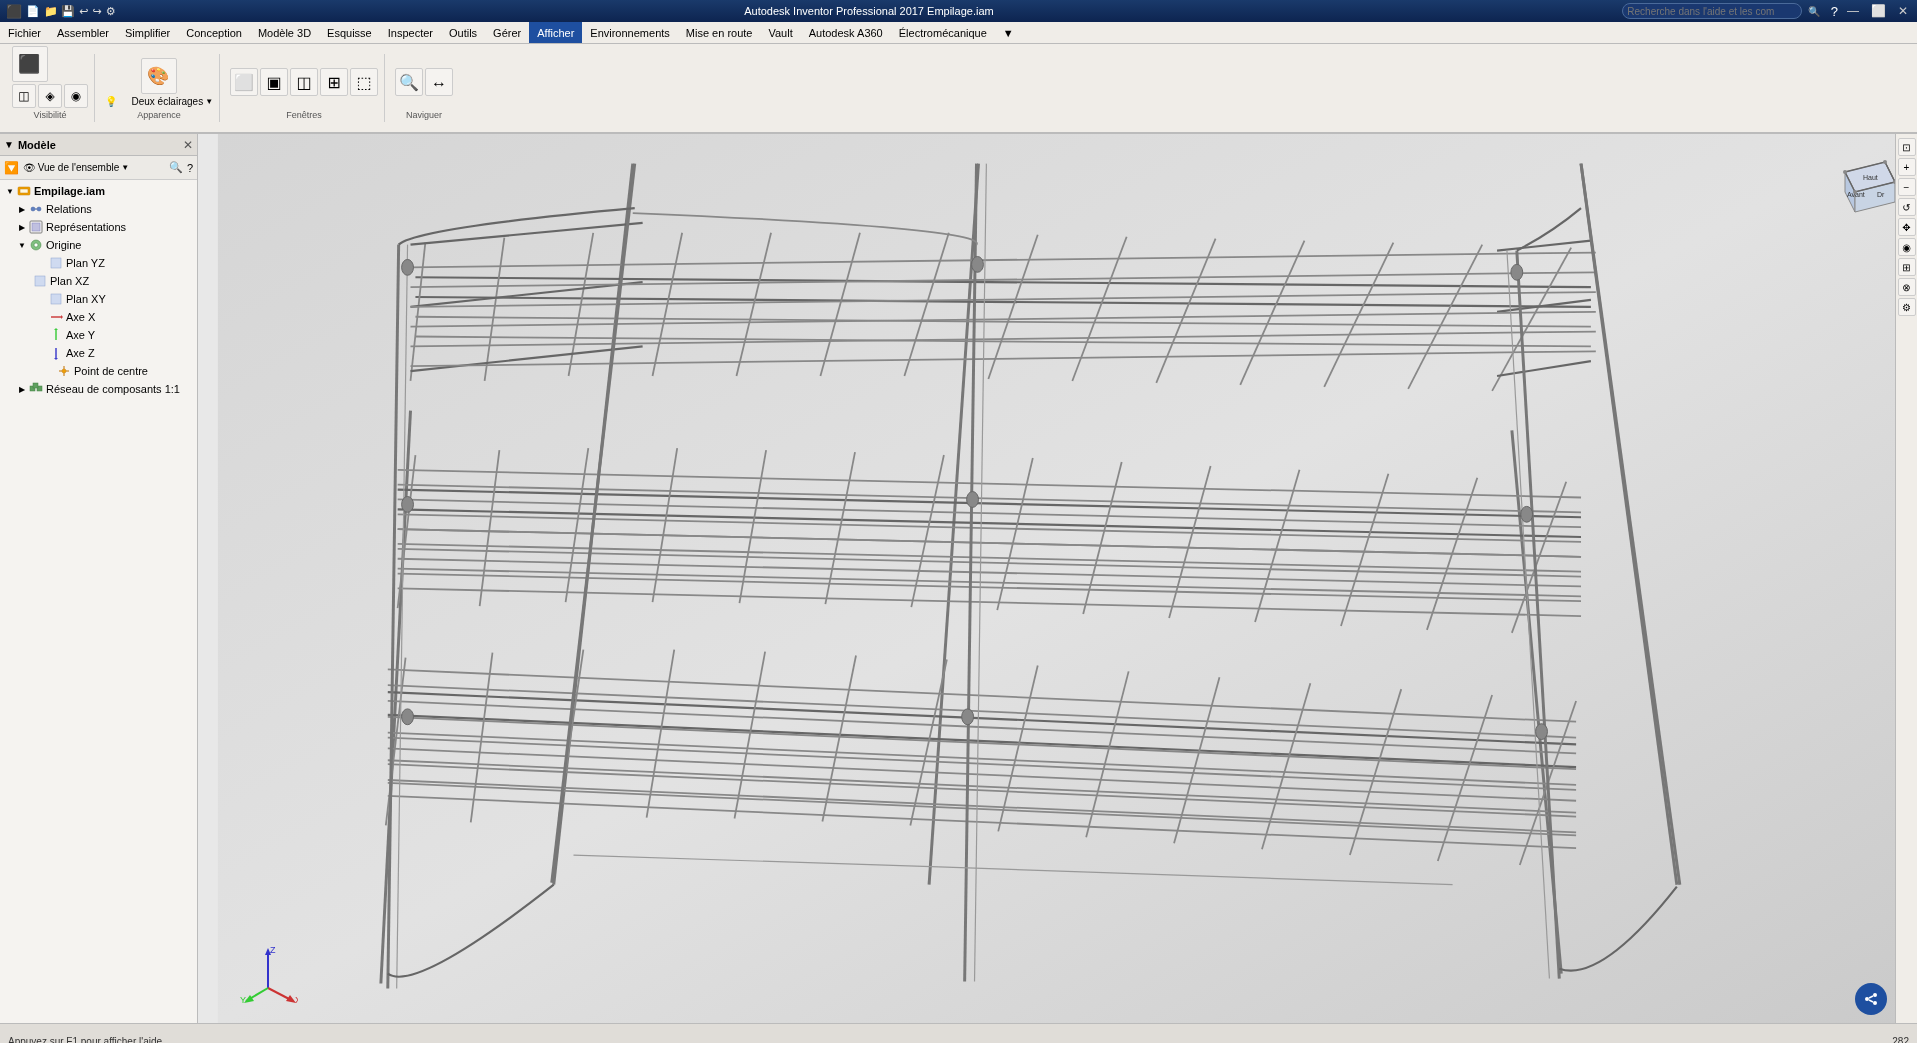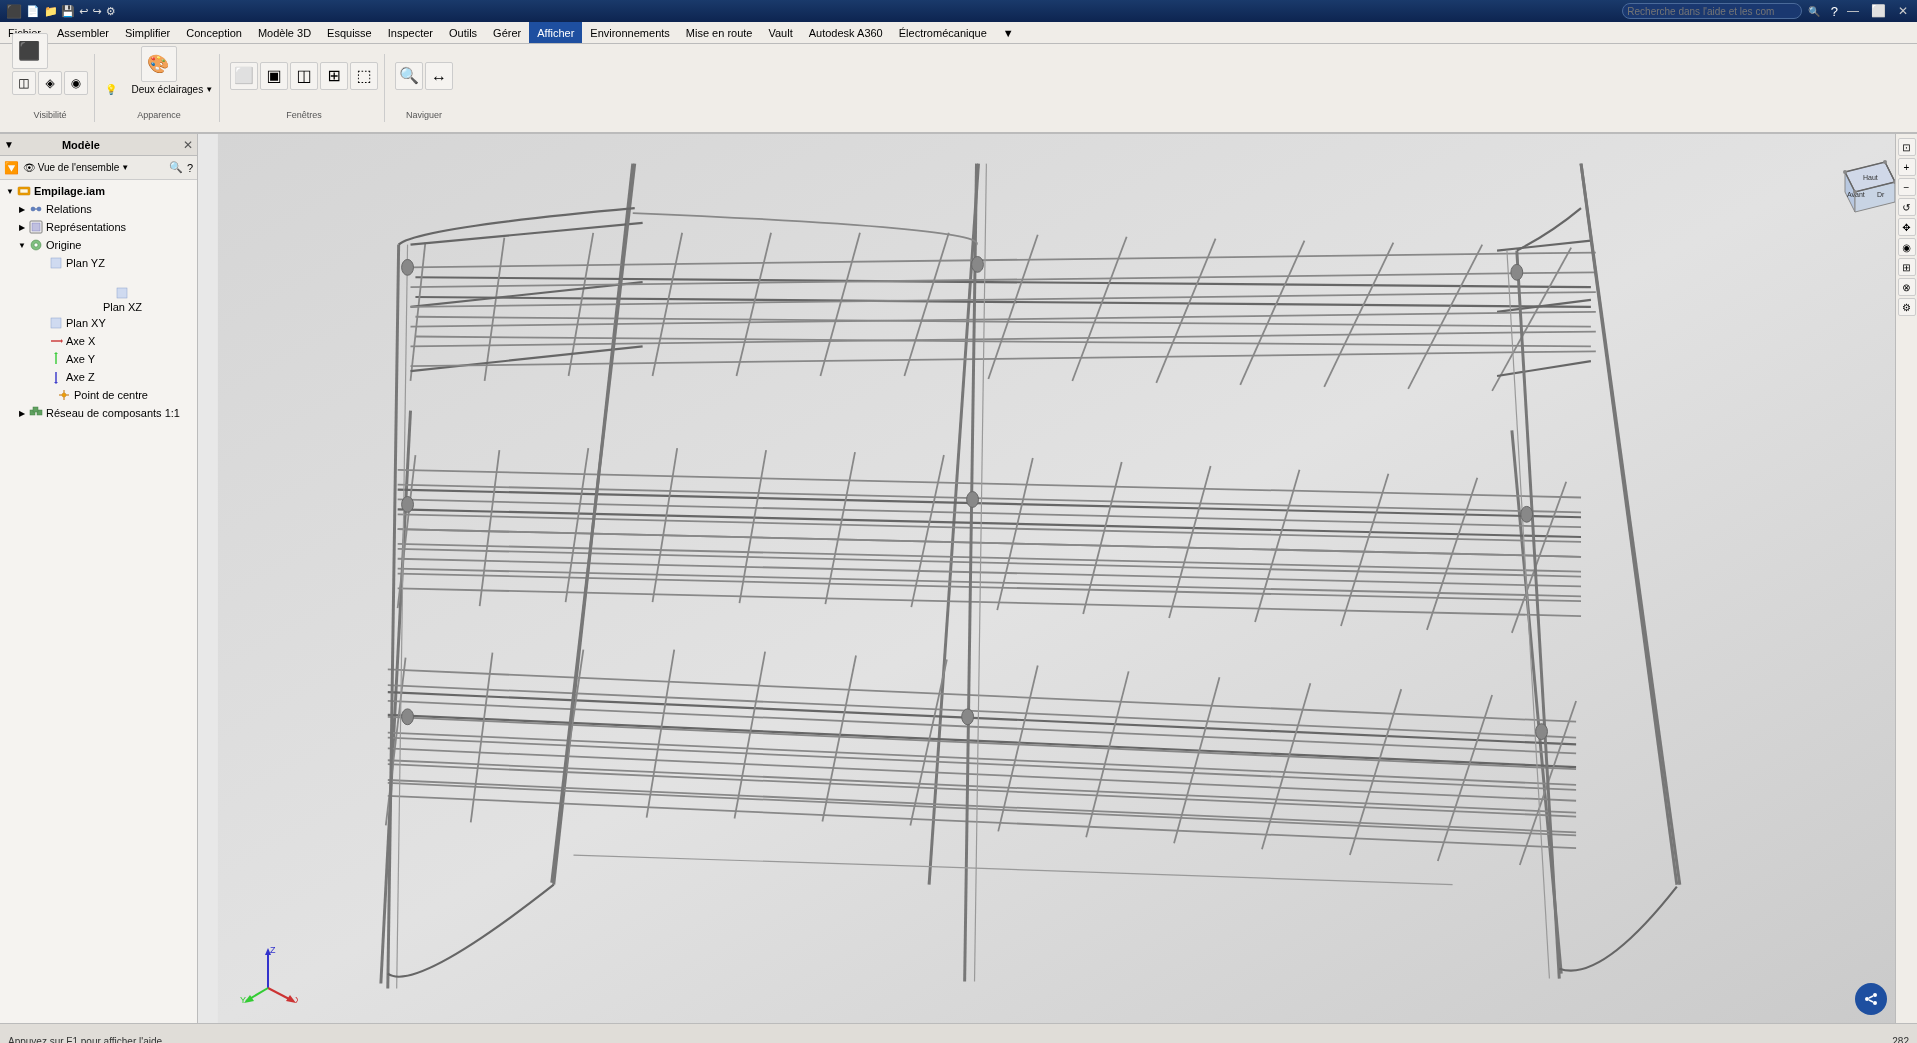--- a/index.html
+++ b/index.html
@@ -65,21 +65,21 @@
     }
     .ribbon-group-buttons {
       display: flex;
       align-items: center;
       gap: 2px;
       flex: 1;
     }
     .ribbon-group-label {
       font-size: 9px;
       color: #555;
-      margin-top: 15px;
+      margin-top: 2px;
       text-align: center;
     }
     .ribbon-btn {
       width: 32px;
       height: 32px;
       background: #f5f3f0;
       border: 1px solid #ccc;
       border-radius: 2px;
       cursor: pointer;
       display: flex;
@@ -314,20 +314,23 @@
 
 <div id="titlebar">
   <div id="titlebar-left">
     <span style="color:#f90;font-size:13px;">⬛</span>
     <span style="font-size:11px;cursor:pointer;color:#ddd;">📄</span>
     <span style="font-size:11px;cursor:pointer;color:#ddd;">📁</span>
     <span style="font-size:11px;cursor:pointer;color:#ddd;">💾</span>
     <span style="font-size:11px;cursor:pointer;color:#ddd;">↩</span>
     <span style="font-size:11px;cursor:pointer;color:#ddd;">↪</span>
     <span style="font-size:11px;cursor:pointer;color:#ddd;">⚙</span>
+  </div>
+  <div id="titlebar-center">
+    <span style="font-size:11px;">Autodesk Inventor Professional 2017    Empilage.iam</span>
   </div>
   <div id="titlebar-right">
     <input style="width: 180px; height: 16px; font-size: 10px; padding: 0px 4px; border: 1px solid rgb(74, 106, 154); background: rgb(26, 56, 112); color: rgb(170, 170, 204); border-radius: 8px;" placeholder="Recherche dans l'aide et les com">
     <span style="color:#aaa;font-size:10px;">🔍</span>
     <span style="color:#fff;cursor:pointer;font-size:13px;margin-left:4px;">?</span>
     <span class="title-btn">—</span>
     <span class="title-btn">⬜</span>
     <span class="title-btn">✕</span>
   </div>
 </div>
@@ -411,21 +414,21 @@
   </div>
 </div>
 
 <div id="main">
 
   <div id="left-panel">
 
     <div id="panel-header">
       <div class="panel-header-title">
         <span style="cursor:pointer;font-size:10px;">▼</span>
-        <span style="font-weight:bold;margin-left:44px;">Modèle</span>
+        <span style="font-weight:bold;">Modèle</span>
       </div>
       <span class="panel-close-btn">✕</span>
     </div>
 
     <div id="panel-toolbar">
       <span style="font-size:12px;color:#555;">🔽</span>
       <span style="font-size:10px;cursor:pointer;display:flex;align-items:center;gap:2px;">
         <span style="font-size:10px;">👁</span>
         <span>Vue de l'ensemble</span>
         <span style="font-size:8px;">▼</span>
@@ -484,21 +487,21 @@
       <div class="tree-item" style="padding-left:36px;">
         <div class="tree-expand" style="width:12px;"></div>
         <div class="tree-icon">
           <svg width="14" height="14" viewBox="0 0 14 14">
             <rect x="2" y="2" width="10" height="10" fill="#c0d0f0" stroke="#6080c0" stroke-width="0.5" opacity="0.7"></rect>
           </svg>
         </div>
         <span class="tree-label">Plan YZ</span>
       </div>
 
-      <div class="tree-item" style="padding-left:52px;flex-direction:column;">
+      <div class="tree-item" style="padding-left:20px;">
         <div class="tree-expand" style="width:12px;"></div>
         <div class="tree-icon">
           <svg width="14" height="14" viewBox="0 0 14 14">
             <rect x="2" y="2" width="10" height="10" fill="#c0d0f0" stroke="#6080c0" stroke-width="0.5" opacity="0.7"></rect>
           </svg>
         </div>
         <span class="tree-label">Plan XZ</span>
       </div>
 
       <div class="tree-item" style="padding-left:36px;">

